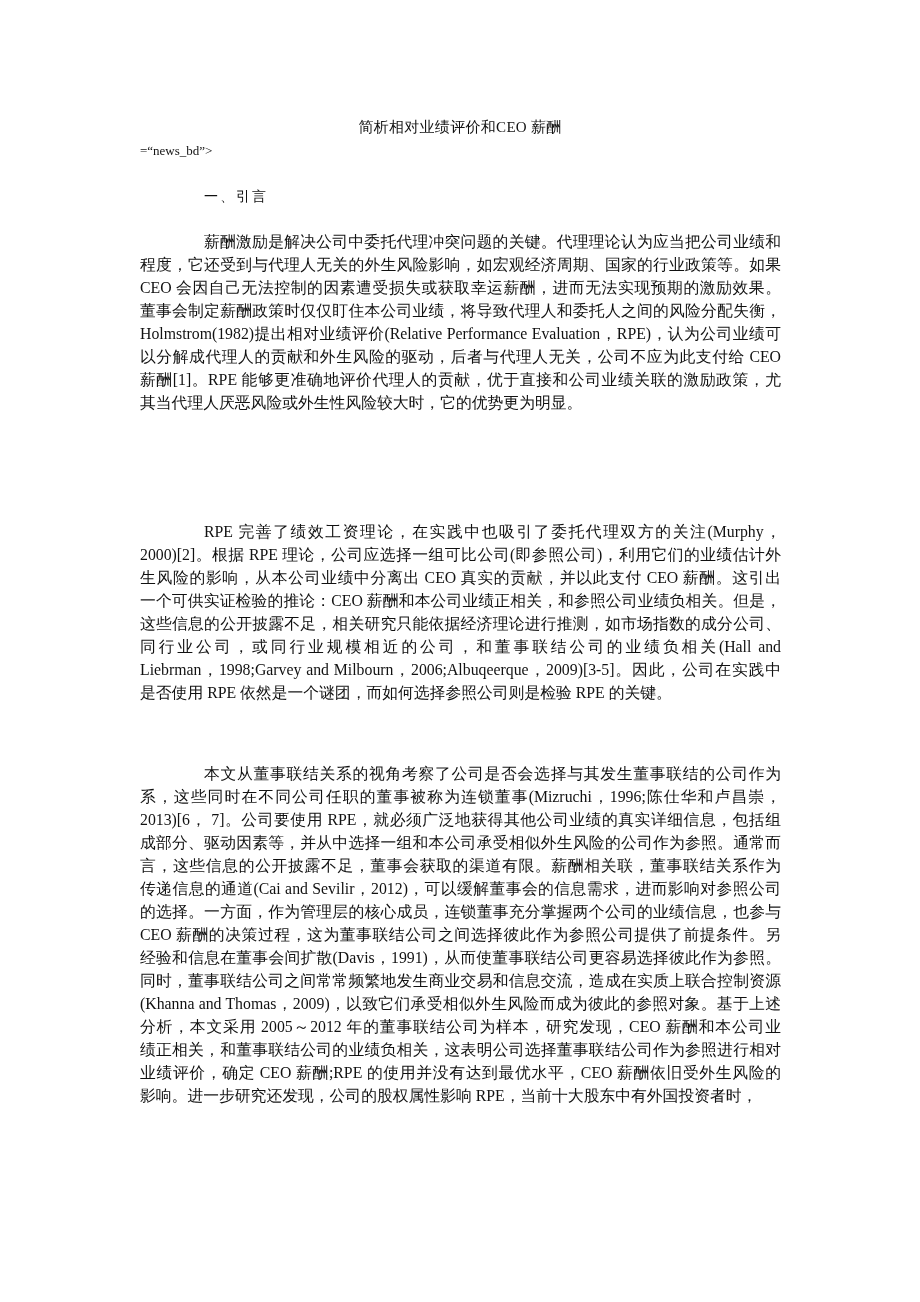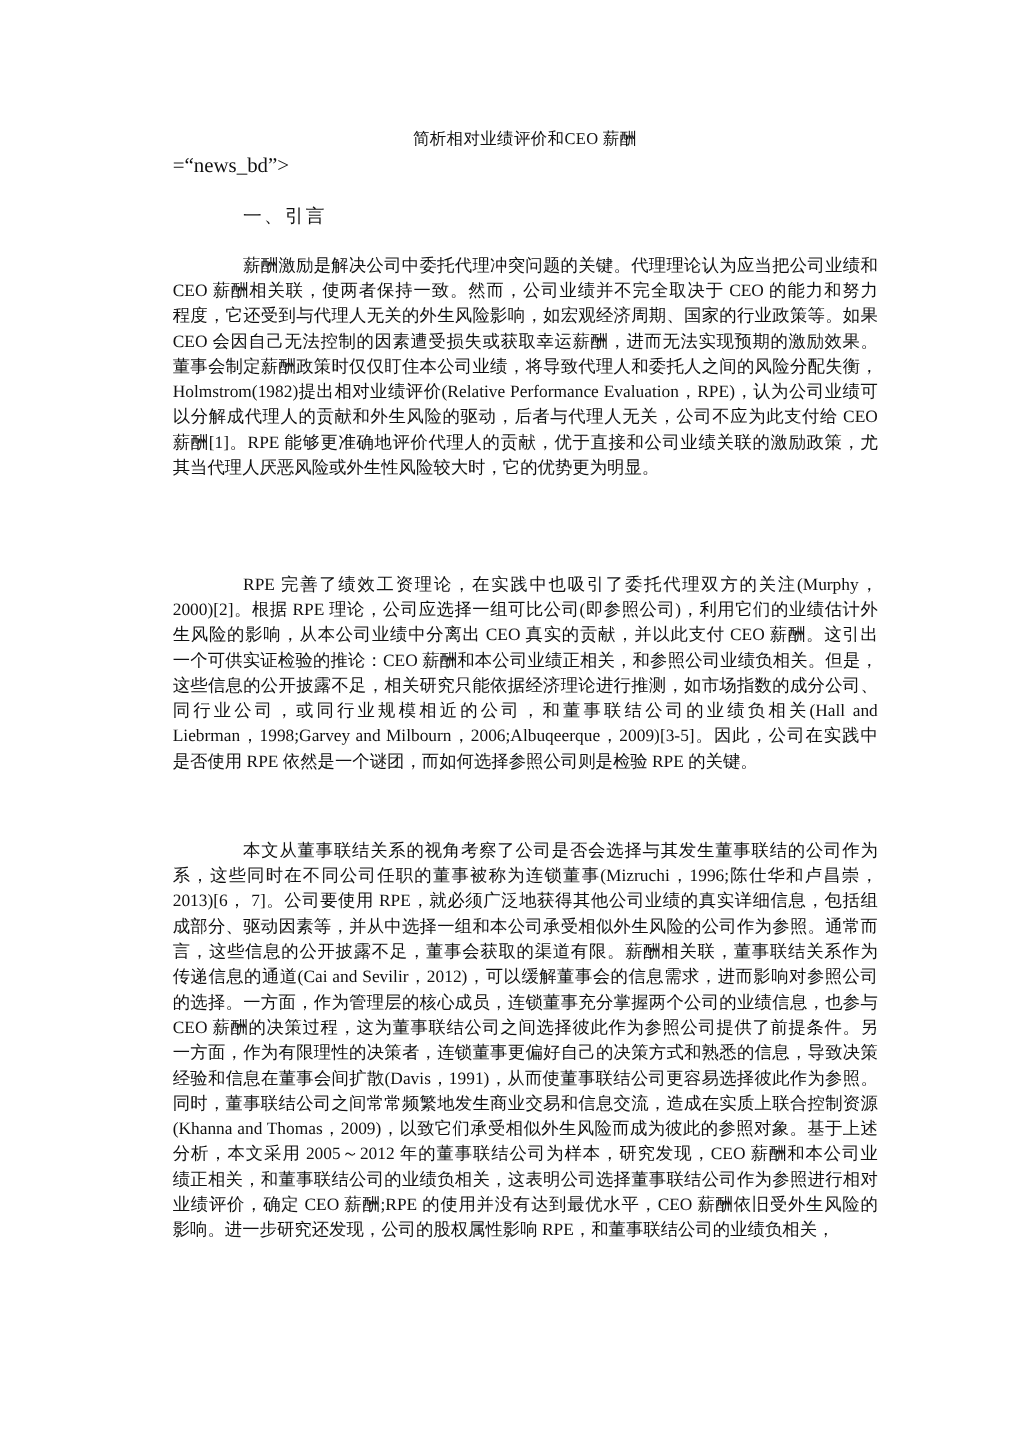--- a/index.html
+++ b/index.html
@@ -1,32 +1,32 @@
 <!DOCTYPE html>
 <html><head>
 <meta charset="utf-8">
 <style>
   html, body { margin: 0; padding: 0; background: #ffffff; }
   body {
     width: 920px; height: 1302px; position: relative; overflow: hidden;
     font-family: "Liberation Serif", "DejaVu Serif", serif;
     color: #111111;
   }
-  .page { position: absolute; left: 0; top: 0; width: 736px; height: 1302px; margin-left: 17px; }
+  .page { position: absolute; left: 0; top: 0; width: 736px; height: 1302px; }
   .title {
     position: absolute; top: 116px; left: 0; width: 920px; text-align: center;
     font-size: 15px; line-height: 22px; letter-spacing: 0.3px;
   }
   .tagline {
     position: absolute; top: 140px; left: 140px;
-    font-size: 19px; line-height: 22px;
+    font-size: 13px; line-height: 22px;
   }
   .heading {
     position: absolute; top: 186px; left: 204px;
-    font-size: 17px; line-height: 22px; letter-spacing: 2px;
+    font-size: 14px; line-height: 22px; letter-spacing: 2px;
   }
   .para { position: absolute; left: 140px; width: 641px; }
   .line {
     display: block; height: 23px; line-height: 23px; font-size: 15.8px;
     white-space: nowrap; text-align: justify; text-align-last: justify;
     overflow: visible;
   }
   .line.first { padding-left: 64px; }
   .line.last { text-align-last: left; }
   #p1 { top: 230px; }
@@ -36,21 +36,20 @@
 </head>
 <body>
 
 <div class="page">
   <div class="title">简析相对业绩评价和CEO  薪酬</div>
   <div class="tagline">=“news_bd”&gt;</div>
   <div class="heading">一、引言</div>
 
   <div class="para" id="p1">
       <span class="line first">薪酬激励是解决公司中委托代理冲突问题的关键。代理理论认为应当把公司业绩和</span>
-      <span class="line">CEO  薪酬相关联，使两者保持一致。然而，公司业绩并不完全取决于 CEO  的能力和努力</span>
       <span class="line">程度，它还受到与代理人无关的外生风险影响，如宏观经济周期、国家的行业政策等。如果</span>
       <span class="line">CEO  会因自己无法控制的因素遭受损失或获取幸运薪酬，进而无法实现预期的激励效果。</span>
       <span class="line">董事会制定薪酬政策时仅仅盯住本公司业绩，将导致代理人和委托人之间的风险分配失衡，</span>
       <span class="line">Holmstrom(1982)提出相对业绩评价(Relative Performance Evaluation，RPE)，认为公司业绩可</span>
       <span class="line">以分解成代理人的贡献和外生风险的驱动，后者与代理人无关，公司不应为此支付给 CEO</span>
       <span class="line">薪酬[1]。RPE  能够更准确地评价代理人的贡献，优于直接和公司业绩关联的激励政策，尤</span>
       <span class="line last">其当代理人厌恶风险或外生性风险较大时，它的优势更为明显。</span>
     </div>
   <div class="para" id="p2">
       <span class="line first">RPE  完善了绩效工资理论，在实践中也吸引了委托代理双方的关注(Murphy，</span>
@@ -64,22 +63,21 @@
     </div>
   <div class="para" id="p3">
       <span class="line first">本文从董事联结关系的视角考察了公司是否会选择与其发生董事联结的公司作为</span>
       <span class="line">系，这些同时在不同公司任职的董事被称为连锁董事(Mizruchi，1996;陈仕华和卢昌崇，</span>
       <span class="line">2013)[6，  7]。公司要使用 RPE，就必须广泛地获得其他公司业绩的真实详细信息，包括组</span>
       <span class="line">成部分、驱动因素等，并从中选择一组和本公司承受相似外生风险的公司作为参照。通常而</span>
       <span class="line">言，这些信息的公开披露不足，董事会获取的渠道有限。薪酬相关联，董事联结关系作为</span>
       <span class="line">传递信息的通道(Cai and Sevilir，2012)，可以缓解董事会的信息需求，进而影响对参照公司</span>
       <span class="line">的选择。一方面，作为管理层的核心成员，连锁董事充分掌握两个公司的业绩信息，也参与</span>
       <span class="line">CEO 薪酬的决策过程，这为董事联结公司之间选择彼此作为参照公司提供了前提条件。另</span>
-      <span class="line">一方面，作为有限理性的决策者，连锁董事更偏好自己的决策方式和熟悉的信息，导致决策</span>
       <span class="line">经验和信息在董事会间扩散(Davis，1991)，从而使董事联结公司更容易选择彼此作为参照。</span>
       <span class="line">同时，董事联结公司之间常常频繁地发生商业交易和信息交流，造成在实质上联合控制资源</span>
       <span class="line">(Khanna and Thomas，2009)，以致它们承受相似外生风险而成为彼此的参照对象。基于上述</span>
       <span class="line">分析，本文采用 2005～2012  年的董事联结公司为样本，研究发现，CEO  薪酬和本公司业</span>
       <span class="line">绩正相关，和董事联结公司的业绩负相关，这表明公司选择董事联结公司作为参照进行相对</span>
       <span class="line">业绩评价，确定 CEO  薪酬;RPE  的使用并没有达到最优水平，CEO  薪酬依旧受外生风险的</span>
-      <span class="line last">影响。进一步研究还发现，公司的股权属性影响 RPE，和董事联结公司的业绩负相关，</span>
+      <span class="line last">影响。进一步研究还发现，公司的股权属性影响 RPE，当前十大股东中有外国投资者时，</span>
     </div>
 </div>
 
 </body></html>

